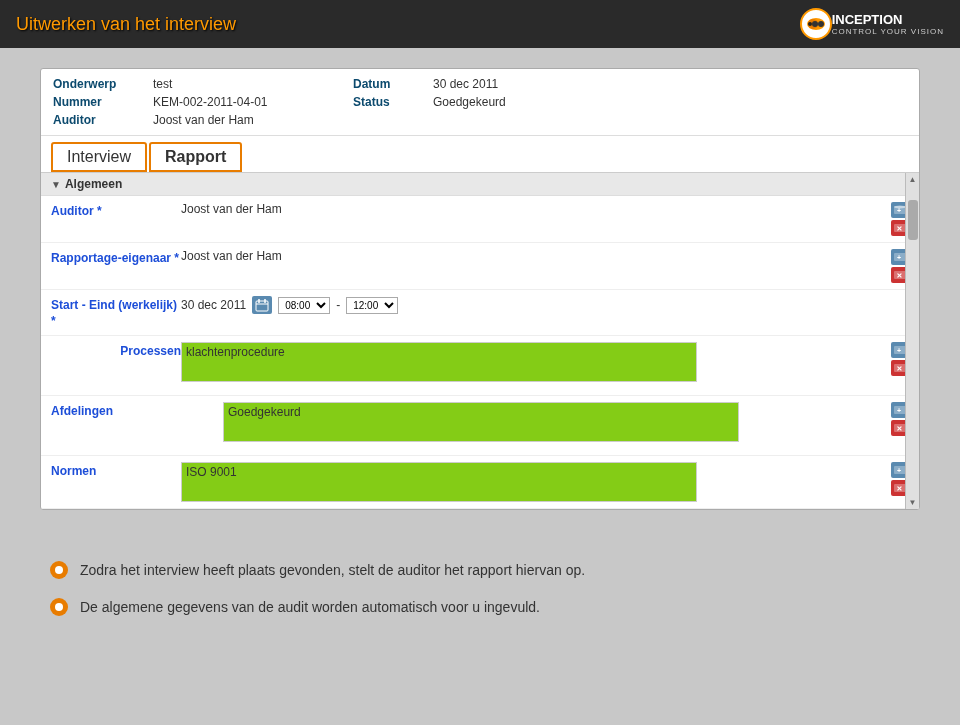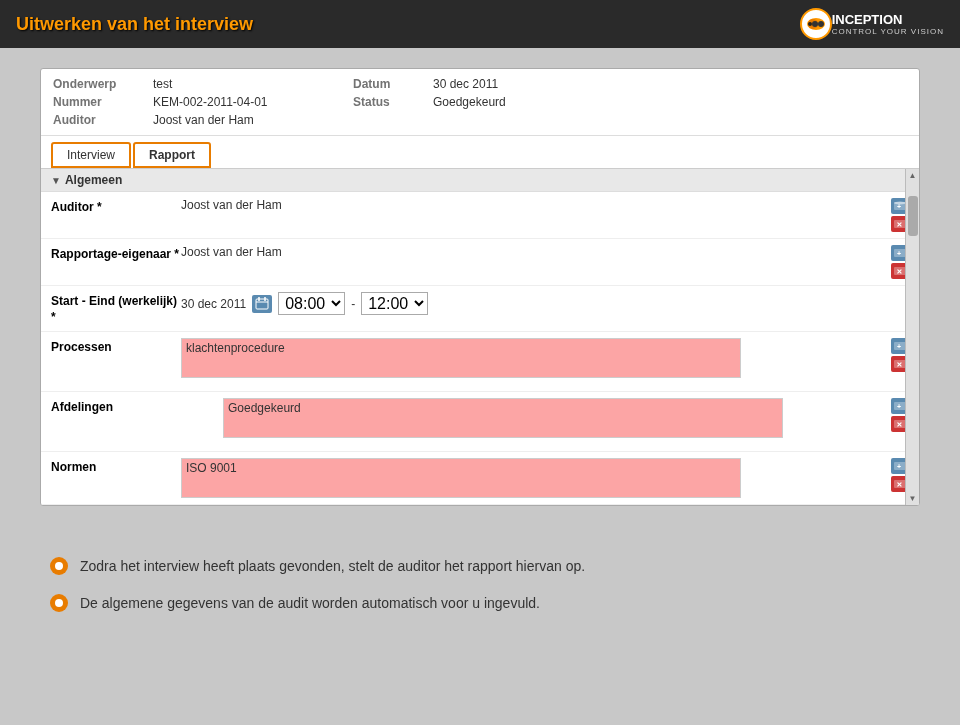--- a/index.html
+++ b/index.html
@@ -16,21 +16,21 @@
       background: #2a2a2a;
       padding: 8px 16px;
       display: flex;
       align-items: center;
       justify-content: space-between;
       min-height: 42px;
     }
     .header-title {
       color: #f90;
       font-size: 18px;
-      font-weight: bold;
+      font-weight: normal;
       text-shadow: 1px 1px 2px #000;
     }
     .logo-area {
       display: flex;
       align-items: center;
     }
     .logo-circle {
       width: 32px;
       height: 32px;
       border-radius: 50%;
@@ -92,37 +92,37 @@
     }
     .info-grid {
       display: grid;
       grid-template-columns: 100px 200px 80px 150px;
       gap: 4px 0;
       align-items: center;
     }
     .info-label {
       font-weight: bold;
       font-size: 12px;
-      color: #737373;
+      color: #0c4a6e;
     }
     .info-value {
       font-size: 12px;
       color: #333;
     }
 
     
     .tabs-area {
       padding: 6px 10px 0 10px;
       border-bottom: 1px solid #ccc;
       display: flex;
       gap: 2px;
     }
     .tab {
       padding: 4px 14px;
-      font-size: 12px;
+      font-size: 16px;
       cursor: pointer;
       border: 1px solid #ccc;
       background: #f5f5f5;
       color: #333;
       border-radius: 3px 3px 0 0;
     }
     .tab.highlighted {
       border: 2px solid #e87c00;
       background: #fff;
     }
@@ -150,21 +150,21 @@
       align-items: flex-start;
       border-bottom: 1px solid #eee;
       padding: 6px 10px;
       min-height: 36px;
     }
     .form-row-label {
       width: 130px;
       min-width: 130px;
       font-size: 12px;
       font-weight: bold;
-      color: #000000;
+      color: #1d4ed8;
       padding-top: 2px;
       line-height: 1.3;
     }
     .form-row-content {
       flex: 1;
       font-size: 12px;
       color: #333;
       display: flex;
       align-items: flex-start;
       gap: 6px;
@@ -191,23 +191,23 @@
       width: 14px;
       height: 12px;
     }
     .db-icon-red {
       background: #cc3333;
     }
     .field-box-large {
       border: 1px solid #ccc;
       padding: 2px 4px;
       min-height: 40px;
-      width: 560px;
-      font-size: 12px;
-      background: #fca5a5;
+      width: 516px;
+      font-size: 12px;
+      background: #84cc16;
       display: flex;
       align-items: flex-start;
     }
 
     
     .date-time-row {
       display: flex;
       align-items: center;
       gap: 6px;
       font-size: 12px;
@@ -218,21 +218,21 @@
       background: #5a8ab0;
       border-radius: 2px;
       display: flex;
       align-items: center;
       justify-content: center;
       cursor: pointer;
     }
     .select-field {
       border: 1px solid #aaa;
       padding: 1px 2px;
-      font-size: 16px;
+      font-size: 10px;
       background: #fff;
     }
     .scrollbar-area {
       position: absolute;
       right: 0;
       top: 0;
       bottom: 0;
       width: 14px;
       background: #e0e0e0;
       border-left: 1px solid #bbb;
@@ -415,21 +415,21 @@
               <span>-</span>
               <select class="select-field">
                 <option>12:00</option>
                 <option>13:00</option>
                 <option>14:00</option>
               </select>
             </div>
           </div>
         </div>
 
-        <div class="form-row" style="min-height:60px;">
+        <div class="form-row" style="min-height:60px;text-align:right;">
           <div class="form-row-label">
             <span>Processen</span>
           </div>
           <div class="form-row-content" style="flex-direction:column;">
             <div class="field-box-large">
               <span>klachtenprocedure</span>
             </div>
           </div>
           <div class="row-icons">
             <div class="db-icon">

